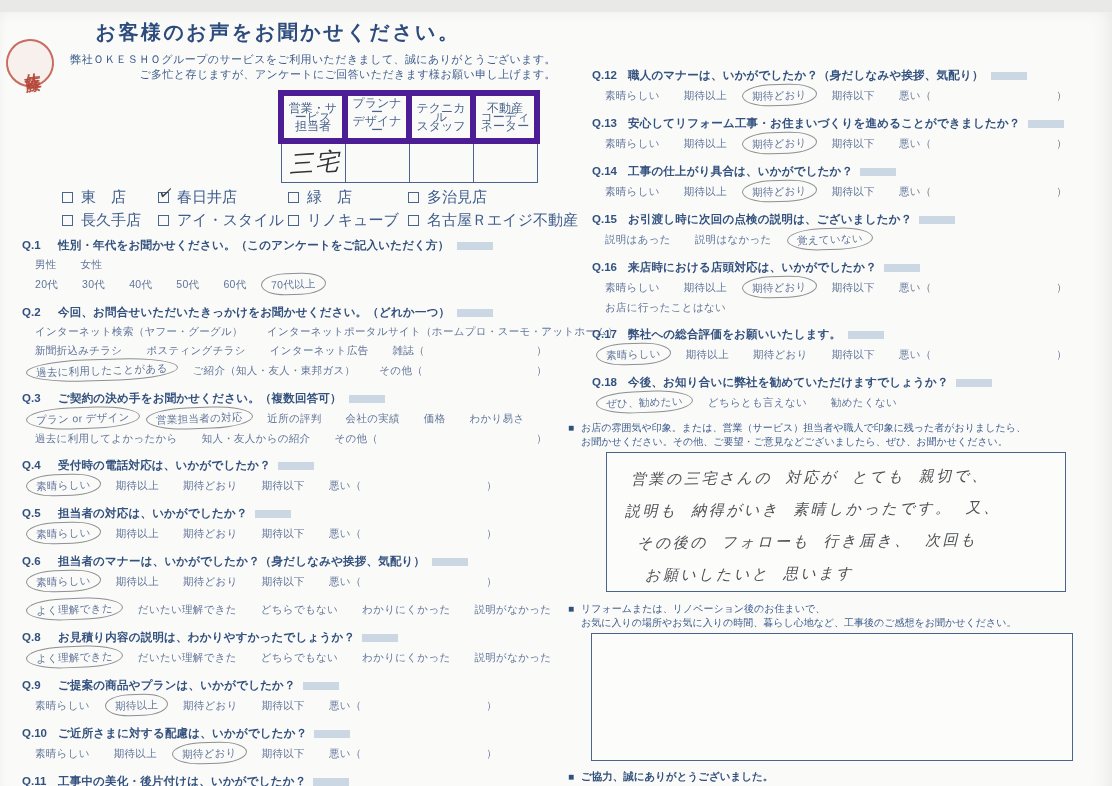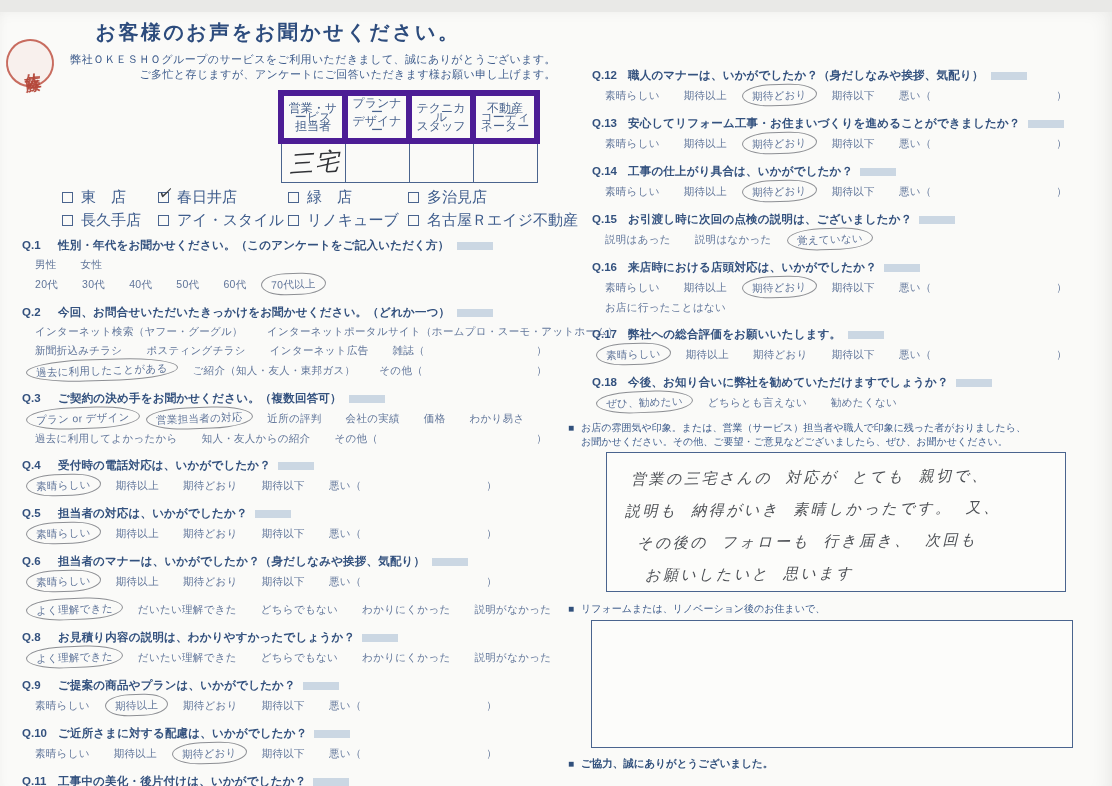--- a/index.html
+++ b/index.html
@@ -471,20 +471,21 @@
           <div class="hand-line">その後の フォローも 行き届き、 次回も</div>
           <div class="hand-line">お願いしたいと 思います</div>
         </div>
     </div>
 
     <div>
       <div class="prompt">
         <span class="bullet">■</span>
         <span class="prompt-text">
           <span>リフォームまたは、リノベーション後のお住まいで、</span><br>
+          <span>お気に入りの場所やお気に入りの時間、暮らし心地など、工事後のご感想をお聞かせください。</span>
         </span>
       </div>
       <div class="comment-box box-2"></div>
     </div>
 
     <div class="footer-line">
       <span class="bullet">■</span>
       <span>ご協力、誠にありがとうございました。</span>
     </div>
   </div>

